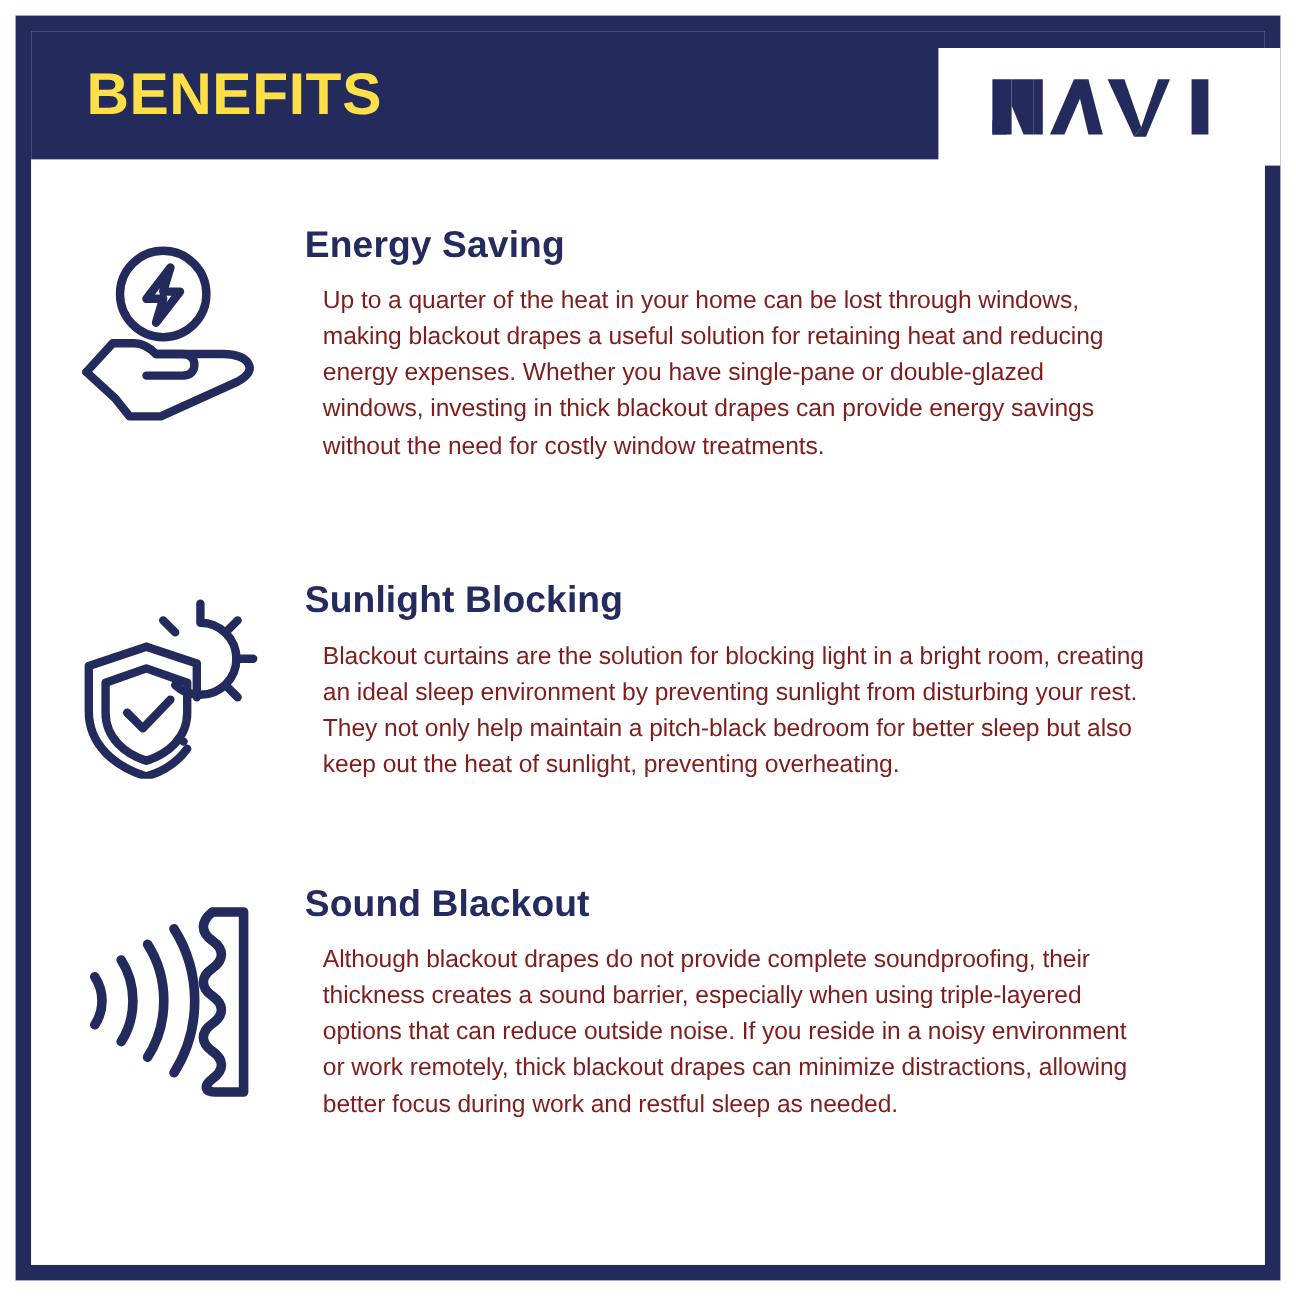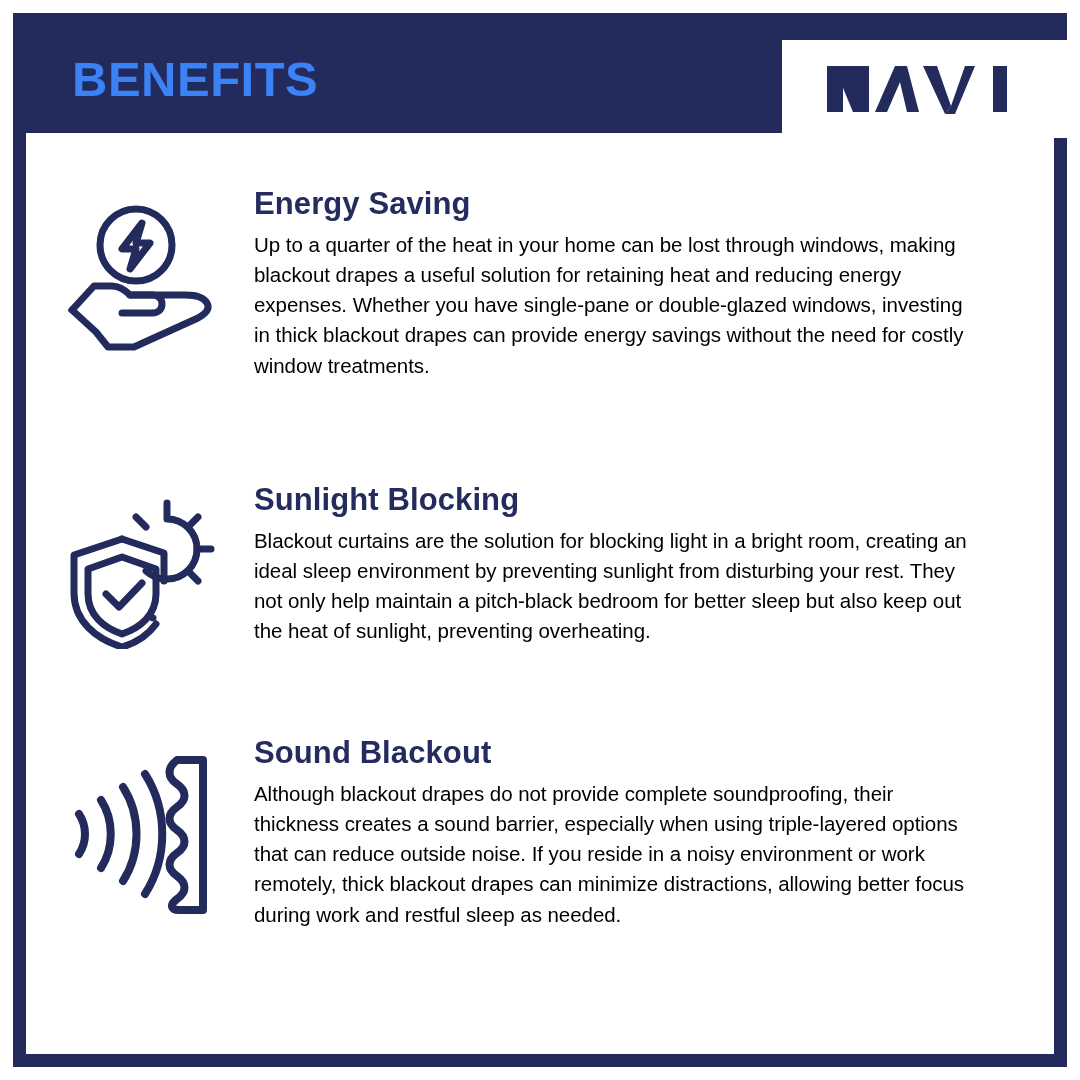--- a/index.html
+++ b/index.html
@@ -38,21 +38,21 @@
     position: relative;
     box-sizing: border-box;
     height: 107px;
     background: #232a5c;
     display: flex;
     align-items: center;
     padding-left: 46px;
   }
 
   .header-title {
-    color: #3b82f6;
+    color: #fde047;
     font-size: 49px;
     font-weight: bold;
     letter-spacing: 0.5px;
     line-height: 1;
     margin: 0;
     font-family: "Liberation Sans", sans-serif;
   }
 
   .logo-box {
     position: absolute;
@@ -113,22 +113,22 @@
     margin: 0 0 9px 0;
     color: #242b5e;
     font-size: 31px;
     font-weight: bold;
     line-height: 1.1;
     letter-spacing: 0.1px;
     font-family: "Liberation Sans", sans-serif;
   }
 
   .benefit-body {
-    margin: 0;
-    color: #000000;
+    margin: 15px;
+    color: #7f1d1d;
     font-size: 20.5px;
     line-height: 1.47;
     letter-spacing: -0.05px;
     font-family: "Liberation Sans", sans-serif;
   }
 </style>
 </head>
 <body>
 
 <div id="infographic">

